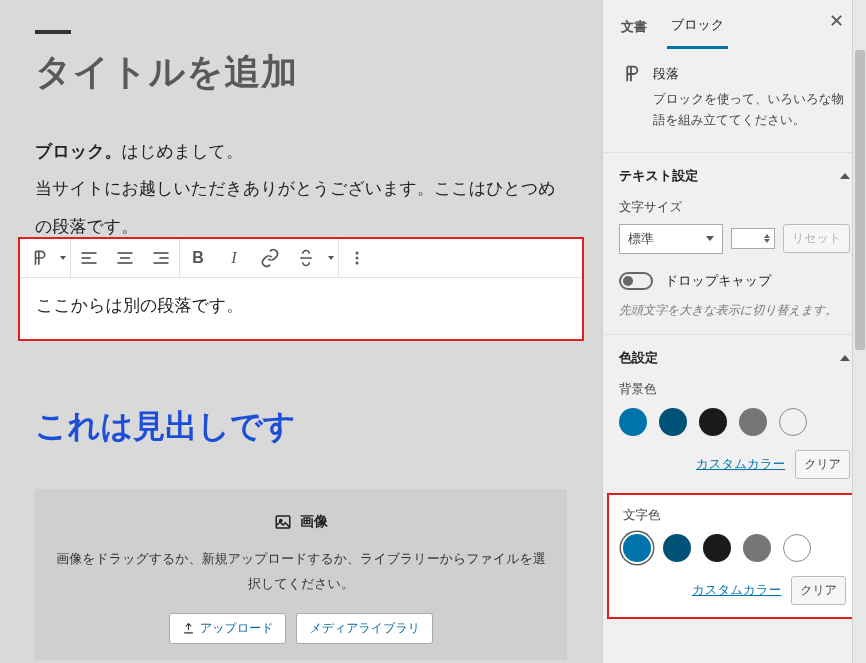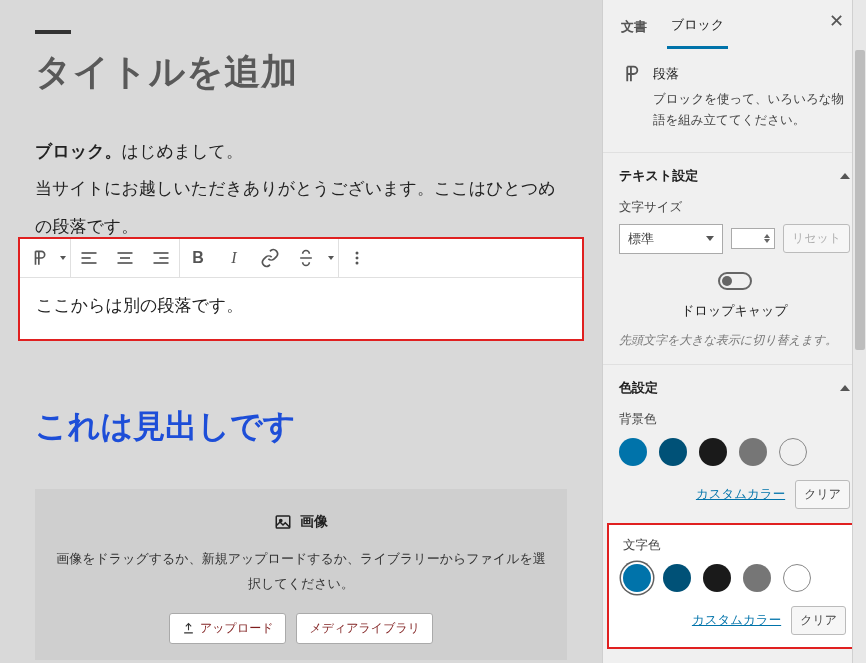--- a/index.html
+++ b/index.html
@@ -22,21 +22,21 @@
     .tb-btn svg { width: 20px; height: 20px; }
     .tb-btn.narrow { width: 14px; }
     .block-content { padding: 16px 16px 22px 16px; font-size: 17px; color: #222; }
     
     .heading2 { font-size: 32px; font-weight: 700; color: #1d4ed8; margin: 56px 0 0 0; }
     
     .image-placeholder { background: #cfcfcf; margin: 40px 0 0 0; padding: 24px 18px 16px; text-align: center; }
     .image-placeholder .ph-title { font-weight: 700; font-size: 14px; color: #222; display: inline-flex; align-items: center; gap: 8px; margin-bottom: 16px; }
     .image-placeholder .ph-desc { font-size: 13px; color: #333; line-height: 1.9; margin-bottom: 16px; }
     .ph-buttons { display: flex; gap: 10px; justify-content: center; }
-    .ph-btn { background: #fff; border: 1px solid #aaa; border-radius: 3px; padding: 6px 12px; font-size: 12px; display: inline-flex; align-items: center; gap: 5px; cursor: pointer; color: #7f1d1d; }
+    .ph-btn { background: #fff; border: 1px solid #aaa; border-radius: 3px; padding: 6px 12px; font-size: 12px; display: inline-flex; align-items: center; gap: 5px; cursor: pointer; color: #0369a1; }
     
     .sidebar { width: 264px; background: #f0f0f0; border-left: 1px solid #cfcfcf; display: flex; flex-direction: column; position: relative; }
     .scrollbar-track { position: absolute; right: 0; top: 0; bottom: 0; width: 14px; background: #e8e8e8; border-left: 1px solid #d0d0d0; display: flex; align-items: flex-start; justify-content: center; padding-top: 50px; }
     .scrollbar-thumb { width: 10px; height: 300px; background: #bdbdbd; border-radius: 2px; }
     
     .tabs { display: flex; align-items: center; padding: 8px 14px 0; background: #f0f0f0; position: relative; }
     .tab { font-size: 13px; color: #555; padding: 8px 4px 12px; margin-right: 16px; cursor: pointer; font-weight: bold; }
     .tab.active { color: #222; border-bottom: 3px solid #0073aa; font-weight: 500; }
     .close-x { position: absolute; right: 22px; top: 10px; font-size: 18px; color: #555; cursor: pointer; }
     
@@ -55,21 +55,21 @@
     .select { flex: 1; background: #fff; border: 1px solid #aaa; padding: 5px 8px; font-size: 13px; display: flex; justify-content: space-between; align-items: center; color: #444; }
     .select .tri { width: 0; height: 0; border-left: 4px solid transparent; border-right: 4px solid transparent; border-top: 5px solid #555; }
     .num-input { width: 44px; background: #fff; border: 1px solid #aaa; padding: 5px 4px; display: flex; justify-content: flex-end; align-items: center; }
     .num-spin { display: flex; flex-direction: column; gap: 1px; }
     .num-spin .sp { width: 0; height: 0; border-left: 3px solid transparent; border-right: 3px solid transparent; }
     .num-spin .up { border-bottom: 4px solid #666; }
     .num-spin .dn { border-top: 4px solid #666; }
     .btn-sm { border: 1px solid #bbb; border-radius: 3px; padding: 5px 8px; font-size: 12px; background: #f6f6f6; color: #b0b0b0; cursor: pointer; }
     .btn-sm.enabled { color: #444; }
     
-    .toggle-row { display: flex; align-items: center; gap: 12px; margin: 18px 0 10px; flex-direction: column; }
+    .toggle-row { display: flex; align-items: center; gap: 12px; margin: 18px 0 10px; }
     .toggle { width: 34px; height: 18px; border: 2px solid #666; border-radius: 10px; position: relative; }
     .toggle-knob { width: 10px; height: 10px; background: #666; border-radius: 50%; position: absolute; top: 2px; left: 2px; }
     .toggle-label { font-size: 13px; color: #222; }
     .hint { font-size: 12px; color: #777; font-style: italic; line-height: 1.7; }
     
     .swatches { display: flex; gap: 12px; margin: 10px 0 14px; }
     .swatch { width: 28px; height: 28px; border-radius: 50%; cursor: pointer; }
     .swatch.sel { box-shadow: 0 0 0 2px #fff, 0 0 0 3.5px #606060; }
     .swatch.outline { border: 1.5px solid #888; background: transparent; }
     

